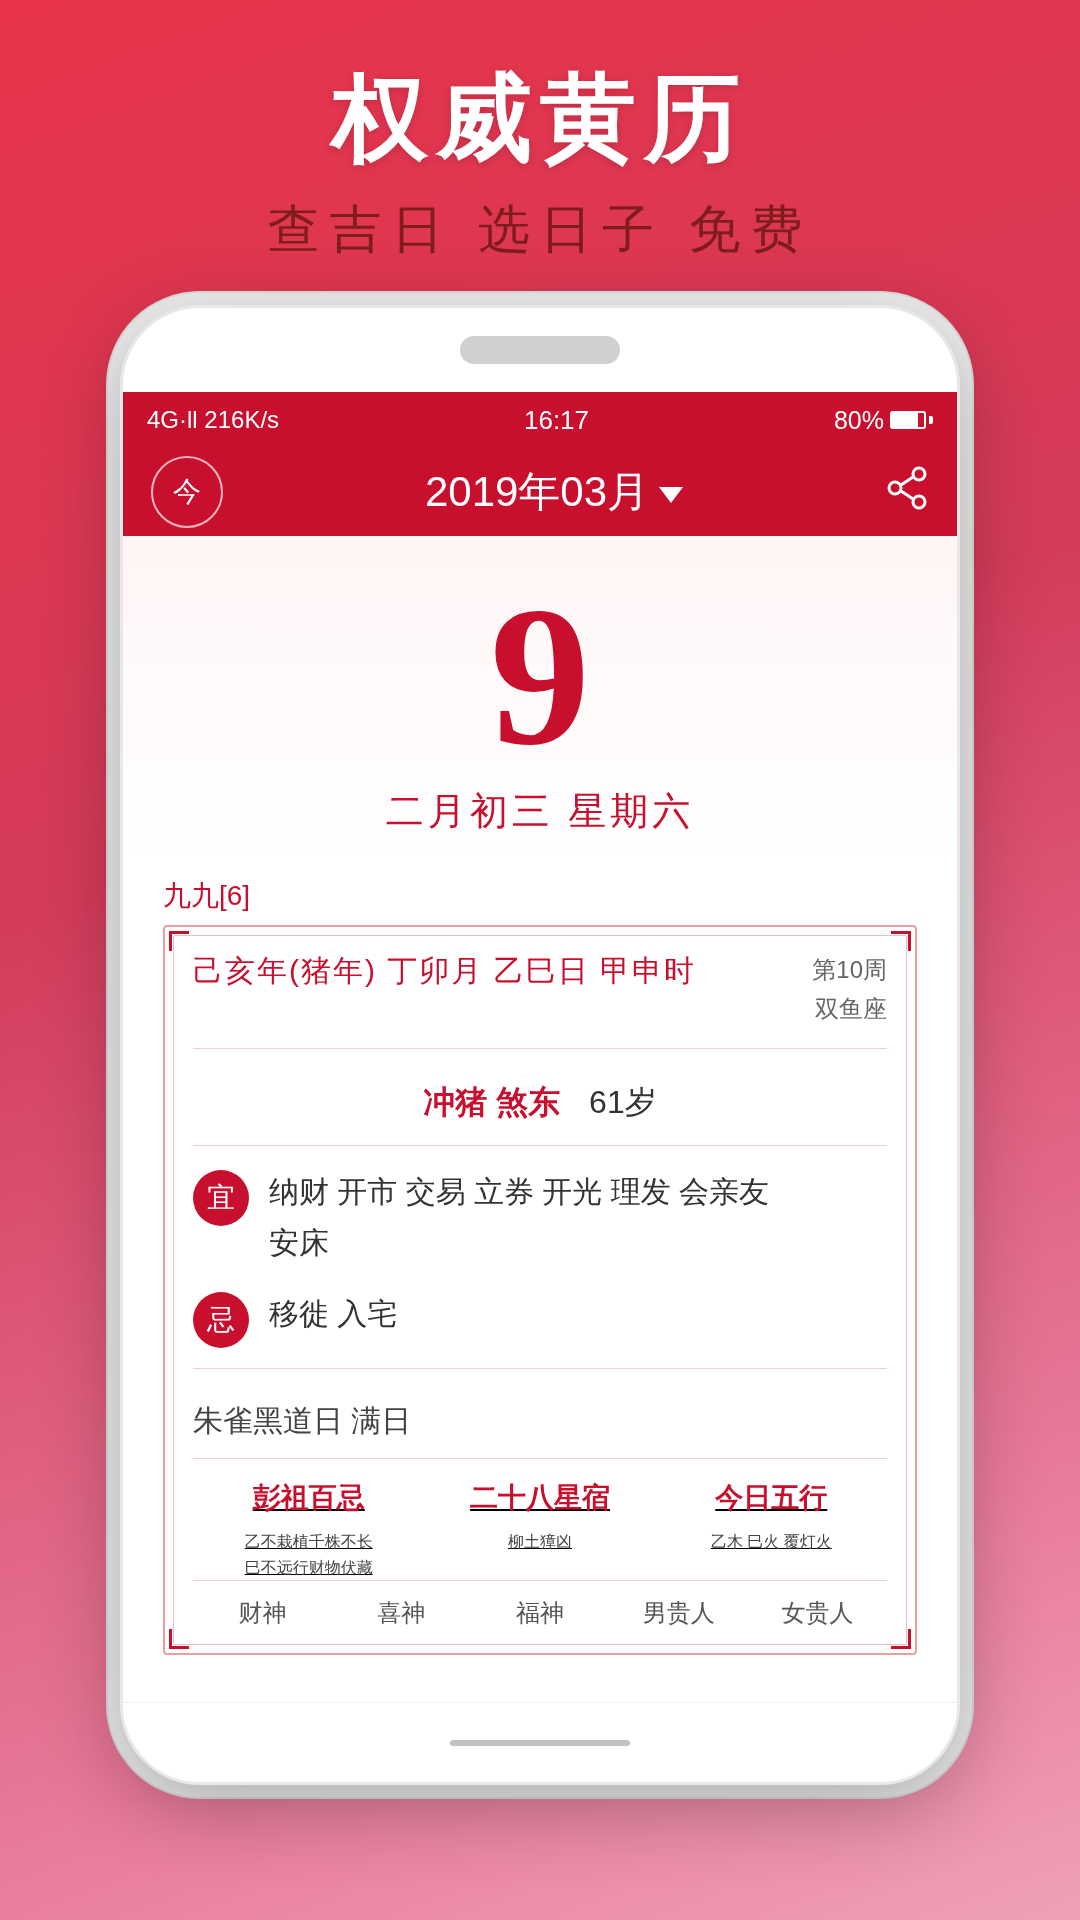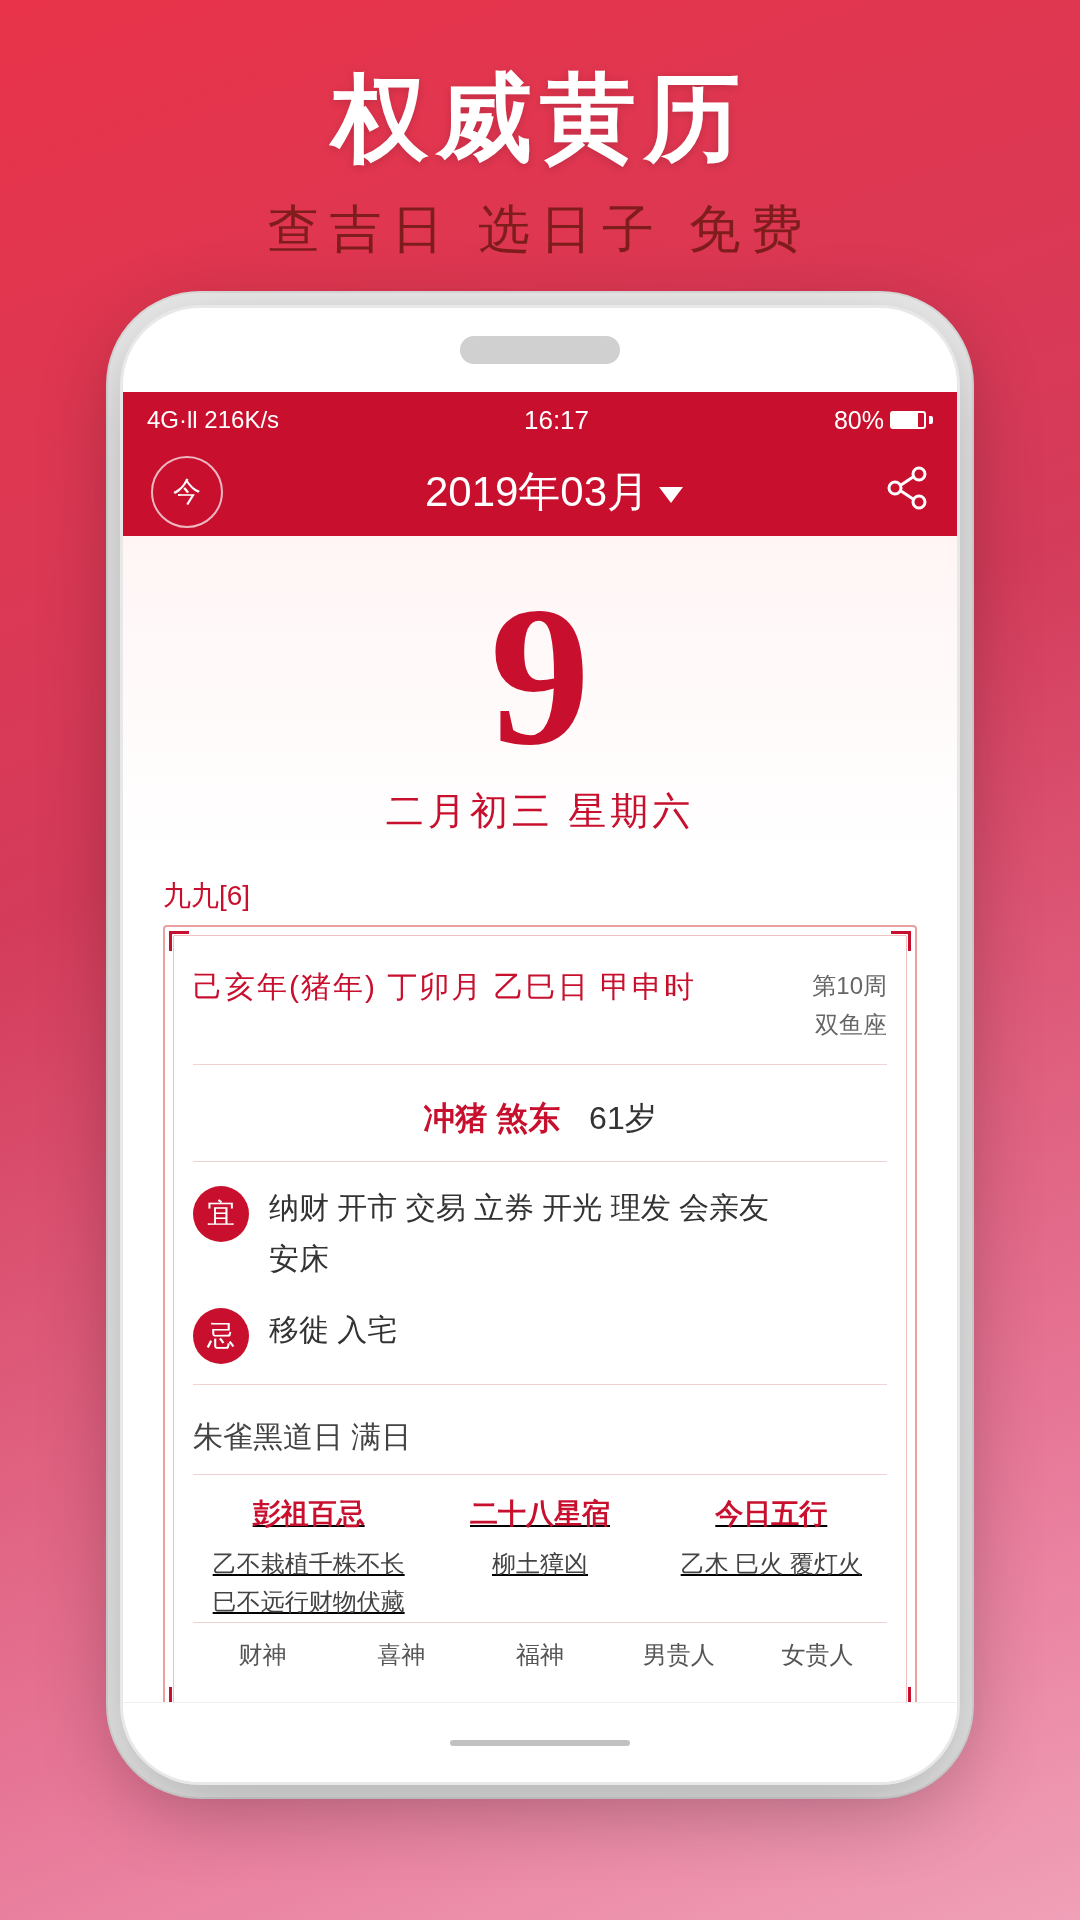--- a/index.html
+++ b/index.html
@@ -194,21 +194,21 @@
     .jiujiu-label {
       color: #c8102e;
       font-size: 28px;
       margin-bottom: 10px;
     }
 
     
     .trad-card {
       border: 2px solid #e8a0a0;
       border-radius: 4px;
-      padding: 40px 28px;
+      padding: 24px 28px;
       position: relative;
       background: white;
     }
     .trad-card::before {
       content: '';
       position: absolute;
       top: 8px; left: 8px; right: 8px; bottom: 8px;
       border: 1px solid #f0c0c0;
       border-radius: 2px;
       pointer-events: none;
@@ -311,21 +311,21 @@
     }
     .col-header {
       text-align: center;
       font-size: 28px;
       font-weight: 700;
       color: #c8102e;
       margin-bottom: 12px;
     }
     .col-content {
       text-align: center;
-      font-size: 24px;
+      font-size: 16px;
       color: #444;
       line-height: 1.6;
     }
 
     .five-cols {
       display: grid;
       grid-template-columns: 1fr 1fr 1fr 1fr 1fr;
       padding: 16px 0 0;
       border-top: 1px solid #f0d0d0;
     }

